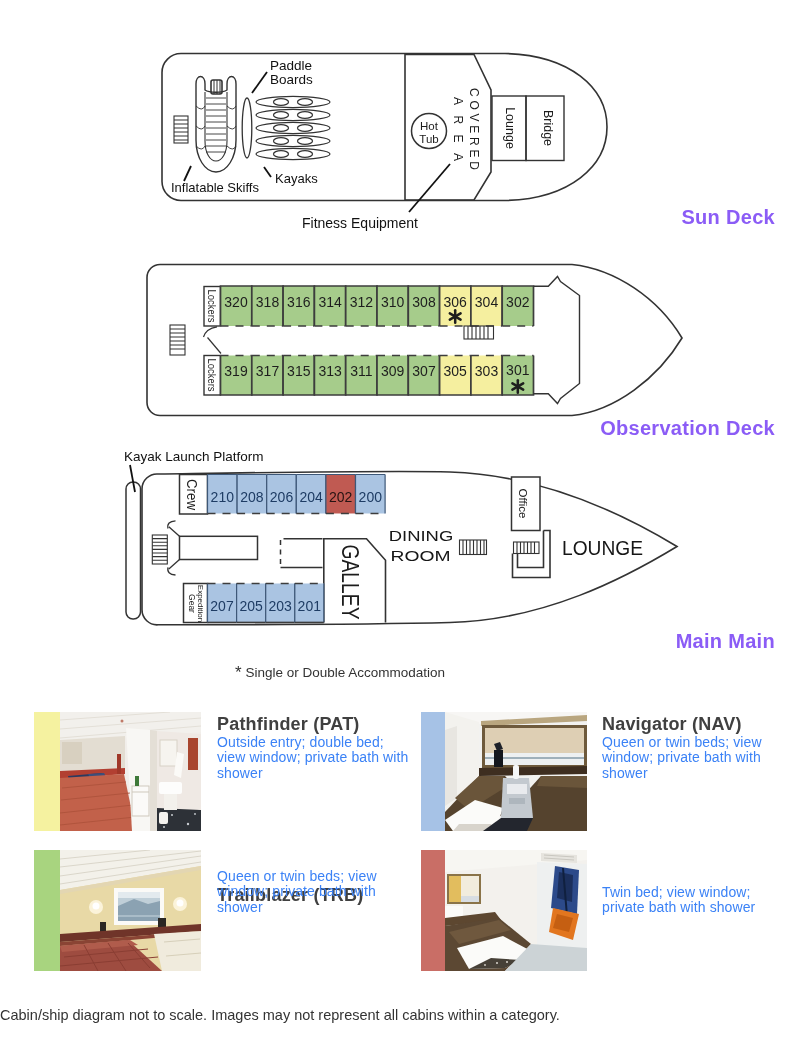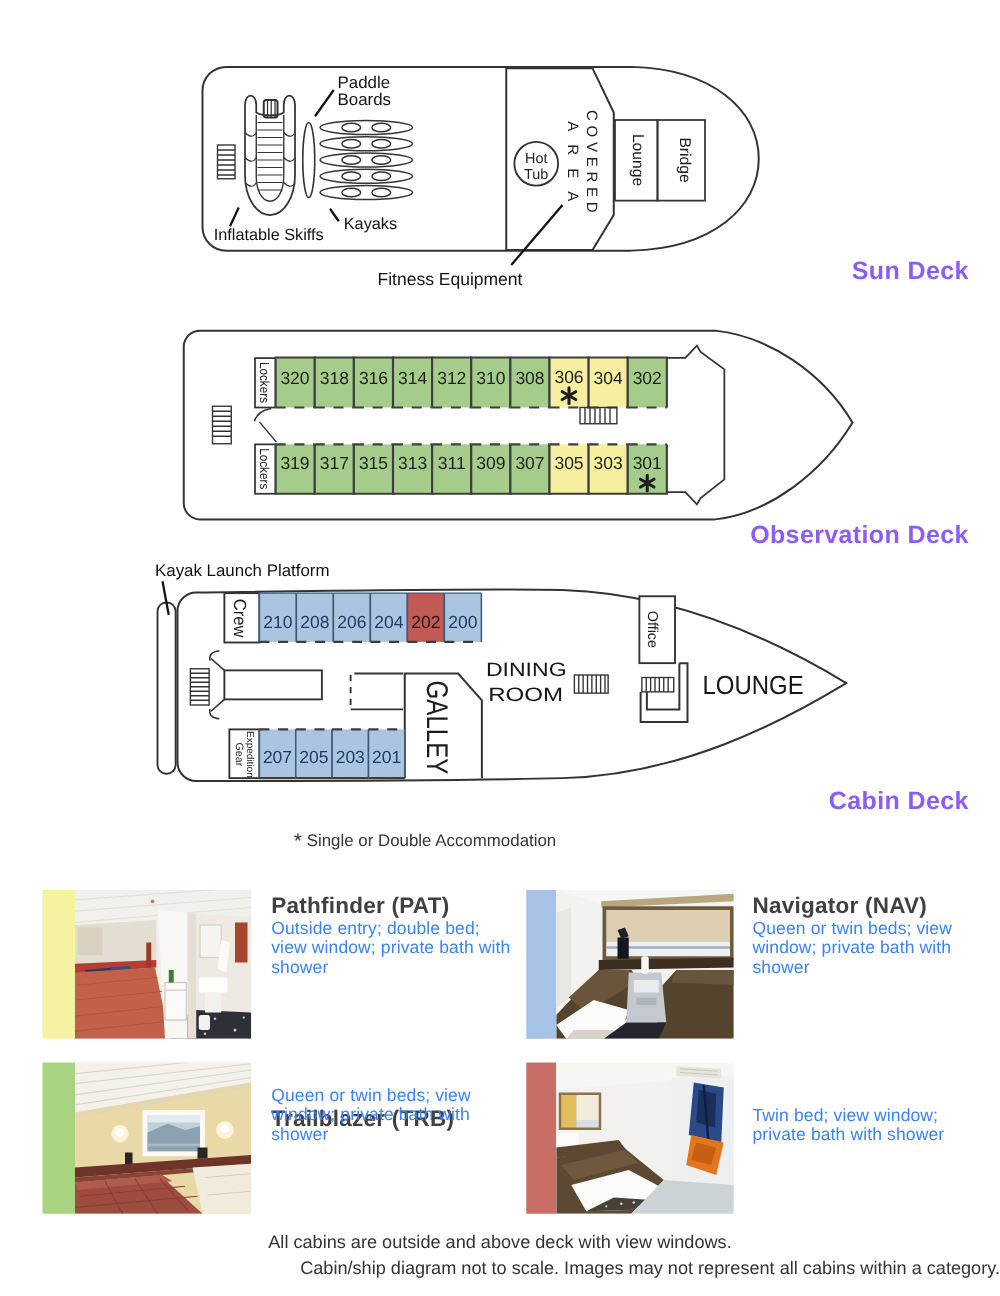--- a/index.html
+++ b/index.html
@@ -403,21 +403,21 @@
   <g stroke="#333" fill="none">
     <rect x="513.5" y="542" width="25.5" height="11.5" stroke-width="1.1"></rect>
     <path d="M517,542 v11.5 M520.5,542 v11.5 M524,542 v11.5 M527.5,542 v11.5 M531,542 v11.5 M534.5,542 v11.5" stroke-width="1.1"></path>
     <path d="M543.5,530.5 H550 V577.5 H512.5 V553.5" stroke-width="1.6"></path>
     <path d="M543.5,530.5 V567.5 H517.5 V553.5" stroke-width="1.6"></path>
   </g>
 
   <text x="562" y="555" fill="#161616" font-size="21" textLength="81" lengthAdjust="spacingAndGlyphs">LOUNGE</text>
 </svg>
 
-<div class="decklabel" style="right:25px;top:630px;">Cabin Deck</div>
+<div class="decklabel" style="right:25px;top:630px;">Main Main</div>
 
 <div class="abs" style="left:0;top:663px;width:680px;text-align:center;font-size:13.5px;color:#333;"><span style="font-size:17px;vertical-align:-1px;">*</span> Single or Double Accommodation</div>
 
 <div class="abs" style="left:34px;top:712px;width:26px;height:119px;background:#f5f2a0;"></div>
 
 <svg class="abs" style="left:60px;top:712px;" width="141" height="119" viewBox="0 0 141 119">
   <rect width="141" height="119" fill="#f1eeea"></rect>
 
   <polygon points="0,0 141,0 141,20 0,30" fill="#f2f0ec"></polygon>
   <path d="M0,26 L141,14 M0,17 L141,6 M0,8 L110,0" stroke="#e3dfd7" stroke-width="1" fill="none"></path>
@@ -592,17 +592,16 @@
   <path d="M118,18 l4,48" stroke="#10203f" stroke-width="2" fill="none"></path>
   <polygon points="108,58 134,64 128,90 104,82" fill="#e2761f"></polygon>
   <polygon points="112,64 128,68 124,82 108,78" fill="#c55f12"></polygon>
 
   <polygon points="60,121 142,121 142,98 86,94" fill="#ccd3d6"></polygon>
 </svg>
 
 
 <div class="carddesc" style="left:602px;top:885px;width:220px;">Twin bed; view window;<br>private bath with shower</div>
 
-<div class="abs" style="left:0;top:986px;width:800px;text-align:center;font-size:14.5px;color:#333;">All cabins are outside and above deck with view windows.</div>
-
-<div class="abs" style="left:0;top:1007px;width:800px;text-align:right;font-size:14.5px;color:#333;">Cabin/ship diagram not to scale. Images may not represent all cabins within a category.</div>
+
+<div class="abs" style="left:0;top:1007px;width:800px;text-align:left;font-size:14.5px;color:#333;">Cabin/ship diagram not to scale. Images may not represent all cabins within a category.</div>
 
 </div>
 
 </body></html>

